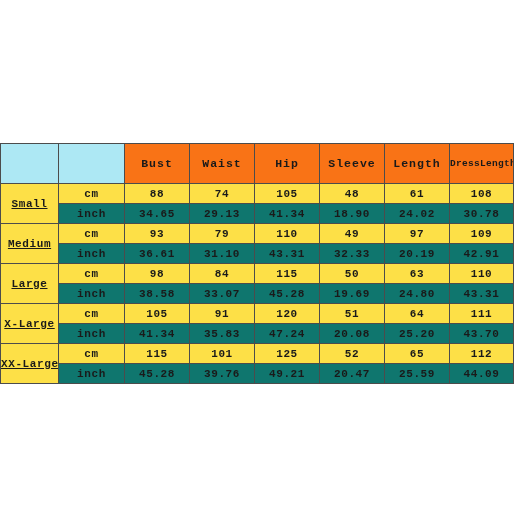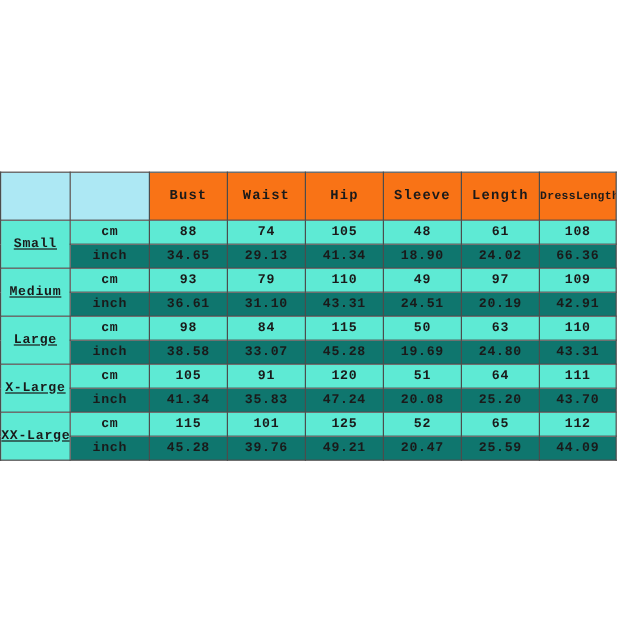--- a/index.html
+++ b/index.html
@@ -72,21 +72,21 @@
 
   td.size-label {
     text-align: left;
     padding-left: 4px;
     background: #ffffff;
     font-size: 11px;
     letter-spacing: 0.4px;
     text-decoration: underline;
   }
 
-  tr.row-cm td { background: #5eead4; }
+  tr.row-cm td { background: #fde047; }
   tr.row-inch td { background: #0f766e; }
 
   td.unit-cell {
     font-size: 10.5px;
     letter-spacing: 0.8px;
   }
 
   td.num { font-size: 11px; letter-spacing: 0.7px; }
 </style>
 </head>
@@ -128,39 +128,39 @@
         <td class="num">61</td>
         <td class="num">108</td>
       </tr>
       <tr class="row-inch">
         <td class="unit-cell">inch</td>
         <td class="num">34.65</td>
         <td class="num">29.13</td>
         <td class="num">41.34</td>
         <td class="num">18.90</td>
         <td class="num">24.02</td>
-        <td class="num">66.36</td>
+        <td class="num">30.78</td>
       </tr>
 
       <tr class="row-cm">
         <td class="size-label" rowspan="2">Medium</td>
         <td class="unit-cell">cm</td>
         <td class="num">93</td>
         <td class="num">79</td>
         <td class="num">110</td>
         <td class="num">49</td>
         <td class="num">97</td>
         <td class="num">109</td>
       </tr>
       <tr class="row-inch">
         <td class="unit-cell">inch</td>
         <td class="num">36.61</td>
         <td class="num">31.10</td>
         <td class="num">43.31</td>
-        <td class="num">24.51</td>
+        <td class="num">32.33</td>
         <td class="num">20.19</td>
         <td class="num">42.91</td>
       </tr>
 
       <tr class="row-cm">
         <td class="size-label" rowspan="2">Large</td>
         <td class="unit-cell">cm</td>
         <td class="num">98</td>
         <td class="num">84</td>
         <td class="num">115</td>

